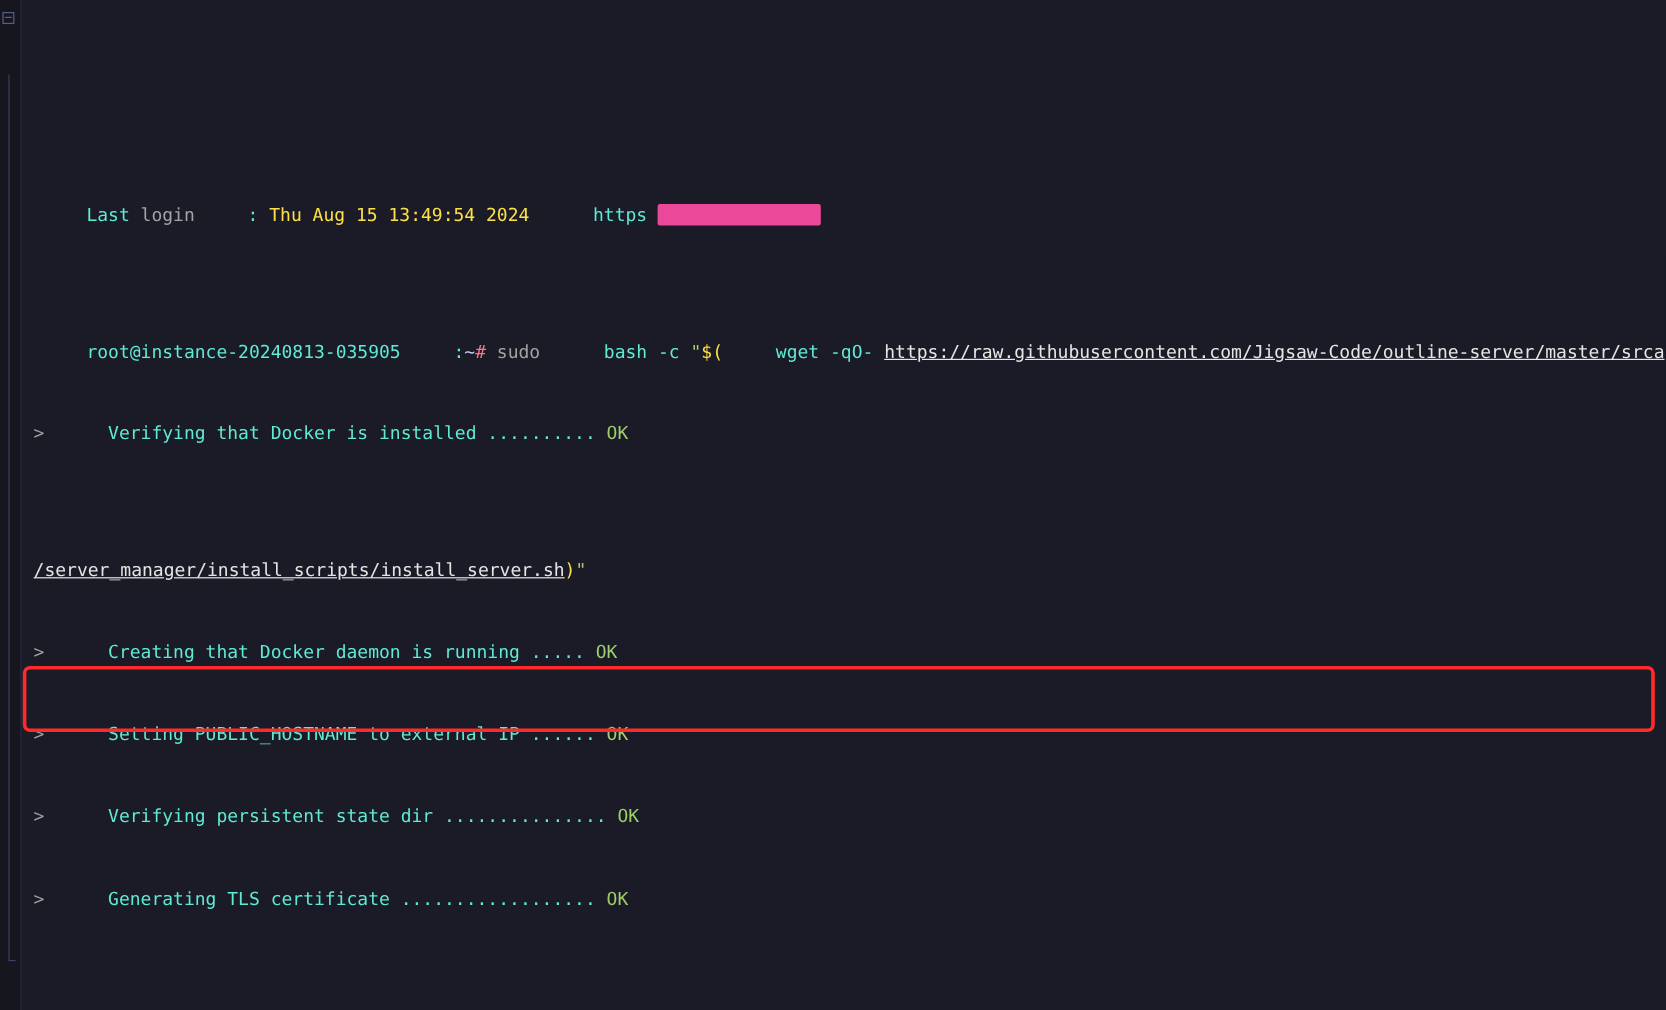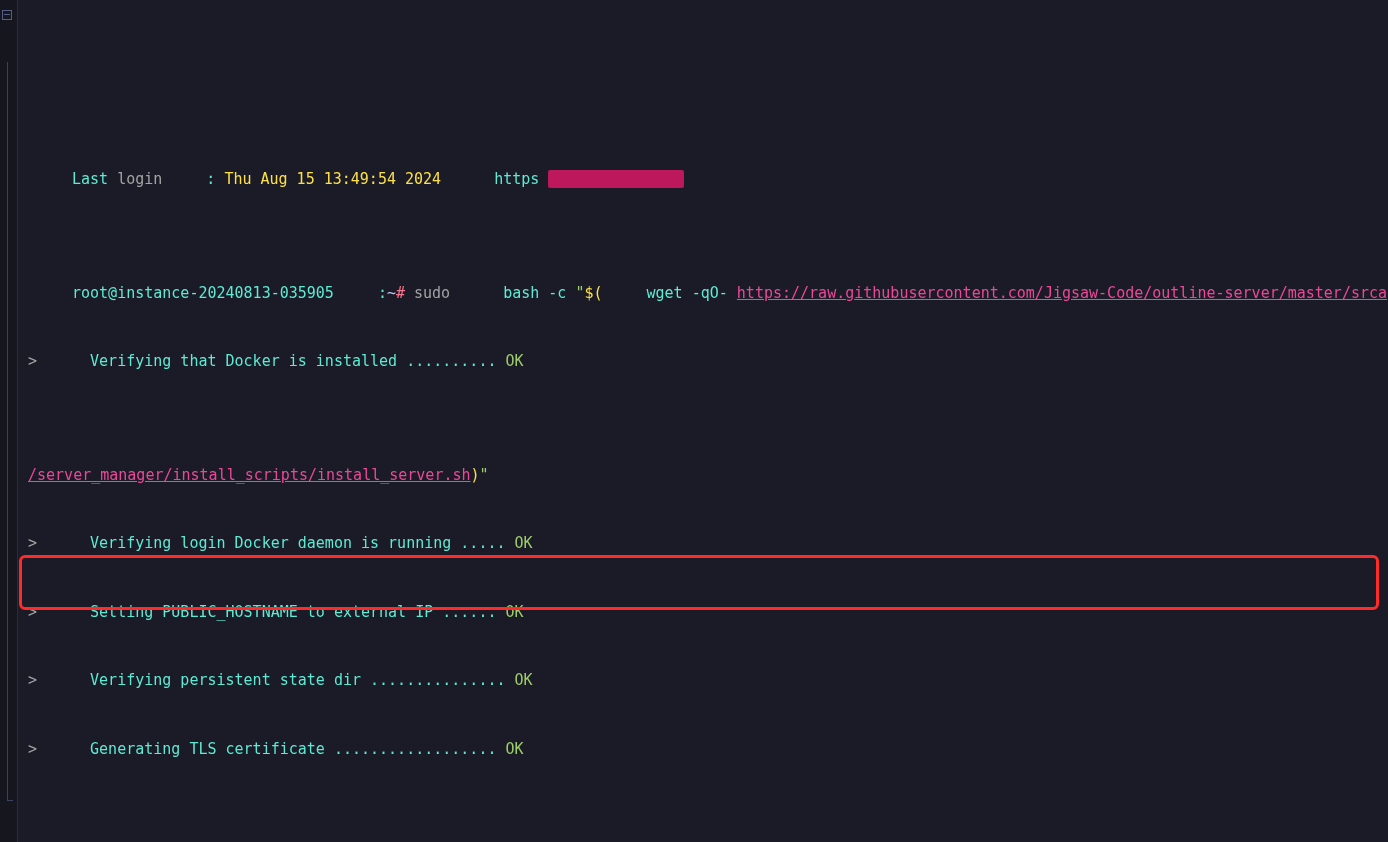--- a/index.html
+++ b/index.html
@@ -63,28 +63,28 @@
     width: 6px;
     height: 1px;
     background: #3b4261;
   }
   .content {
     margin-left: 28px;
   }
   .line { white-space: pre; }
   .white  { color: #5eead4; margin-left: 44px; }
   .cyan   { color: #a3a3a3; }
-  .blue   { color: #ec4899; }
+  .blue   { color: #e5e5e5; }
   .yellow { color: #fde047; }
   .green  { color: #9ece6a; }
   .prompt-tilde { color: #c0caf5; }
   .hash { color: #f7768e; }
 
   .blur {
-    background: #be185d;
+    background: #ec4899;
     color: transparent;
     border-radius: 2px;
     user-select: none;
   }
 
   .highlight-box {
     position: absolute;
     left: 19px;
     top: 555px;
     width: 1360px;
@@ -110,21 +110,21 @@
   <div class="content">
     
     <div class="line"><span class="white">Last </span><span class="cyan">login</span><span class="white">: </span><span class="yellow">Thu Aug 15 13:49:54 2024</span><span class="white"> https </span><span class="blur">xxxxxxxxxxxxxxx</span></div>
 
     
     <div class="line"><span class="white">root@instance-20240813-035905</span><span class="white">:</span><span class="prompt-tilde">~</span><span class="hash">#</span><span class="cyan"> sudo</span><span class="white"> bash -c </span><span class="green">"</span><span class="yellow">$(</span><span class="white">wget -qO- </span><span class="blue ul">https://raw.githubusercontent.com/Jigsaw-Code/outline-server/master/srca</span></div>
     <div class="line"><span class="cyan">&gt; </span><span class="white">Verifying that Docker is installed ..........</span><span> </span><span class="green">OK</span></div>
 
     
     <div class="line"><span class="blue ul">/server_manager/install_scripts/install_server.sh</span><span class="yellow">)</span><span class="green">"</span></div>
-    <div class="line"><span class="cyan">&gt; </span><span class="white">Verifying login Docker daemon is running .....</span><span> </span><span class="green">OK</span></div>
+    <div class="line"><span class="cyan">&gt; </span><span class="white">Creating that Docker daemon is running .....</span><span> </span><span class="green">OK</span></div>
     <div class="line"><span class="cyan">&gt; </span><span class="white">Setting PUBLIC_HOSTNAME to external IP ......</span><span> </span><span class="green">OK</span></div>
     <div class="line"><span class="cyan">&gt; </span><span class="white">Verifying persistent state dir ...............</span><span> </span><span class="green">OK</span></div>
     <div class="line"><span class="cyan">&gt; </span><span class="white">Generating TLS certificate ..................</span><span> </span><span class="green">OK</span></div>
     
     
     
     
     
     
     

